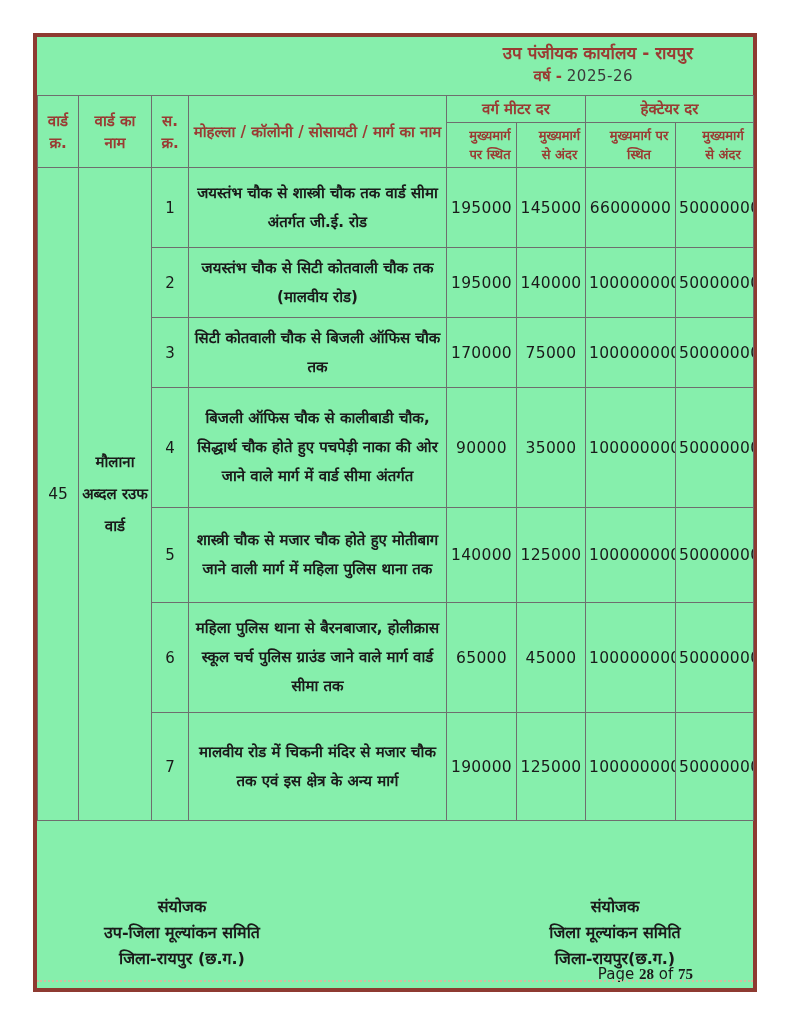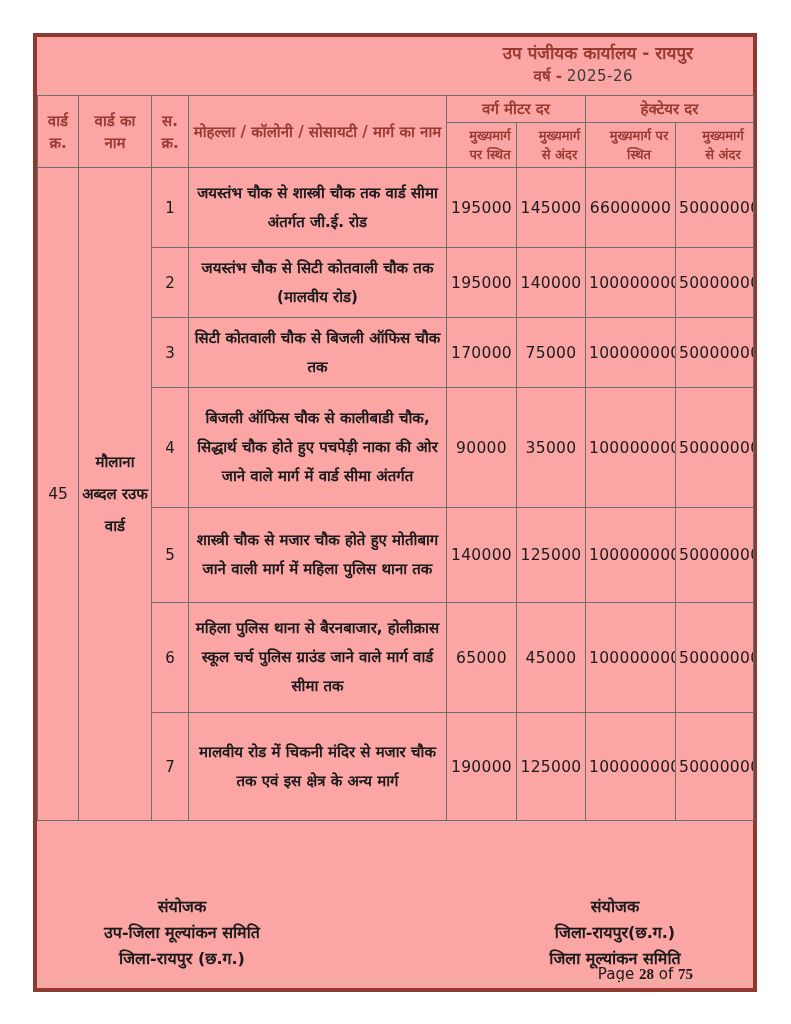--- a/index.html
+++ b/index.html
@@ -6,21 +6,21 @@
   html, body {
     width: 791px; height: 1024px;
     background: #ffffff;
     font-family: "DejaVu Sans", "Liberation Sans", sans-serif;
   }
   .sheet {
     position: absolute;
     left: 33px; top: 33px;
     width: 724px; height: 959px;
     border: 4px solid #8e3a31;
-    background: #fca5a5;
+    background: #86efac;
   }
   
   .doc-header {
     position: absolute;
     top: 4px; right: 60px;
     text-align: right;
   }
   .office-title {
     font-size: 17px;
     font-weight: bold;
@@ -206,22 +206,22 @@
   </table>
 
   <div class="footer-block footer-left">
     <div>संयोजक</div>
     <div>उप-जिला मूल्यांकन समिति</div>
     <div>जिला-रायपुर (छ.ग.)</div>
   </div>
 
   <div class="footer-block footer-right">
     <div>संयोजक</div>
+    <div>जिला मूल्यांकन समिति</div>
     <div>जिला-रायपुर(छ.ग.)</div>
-    <div>जिला मूल्यांकन समिति</div>
   </div>
 
   <div class="page-number">
     <span class="pn-word">Page</span>
     <span class="pn-num">28</span>
     <span class="pn-word">of</span>
     <span class="pn-num">75</span>
   </div>
 
   <div class="bottom-dotted"></div>

